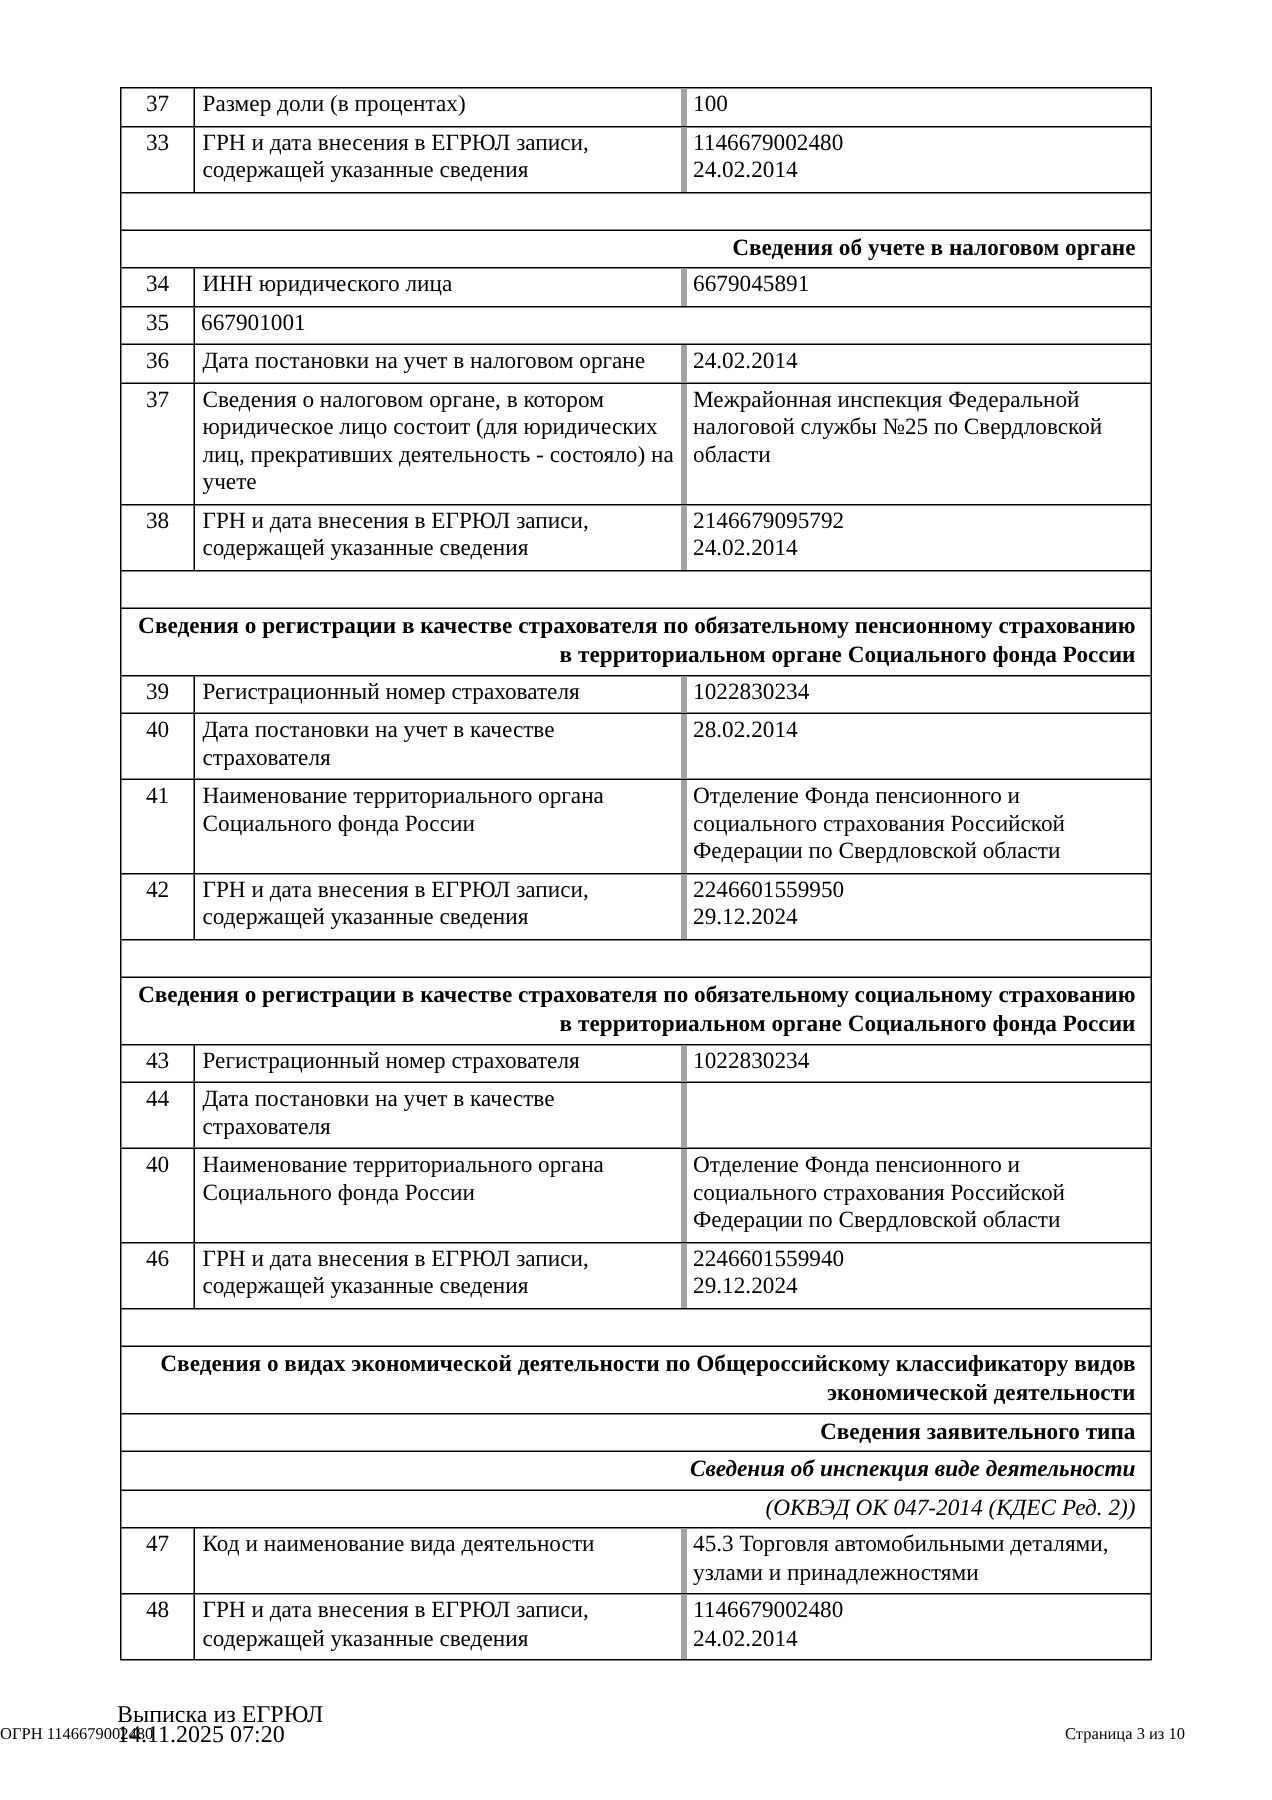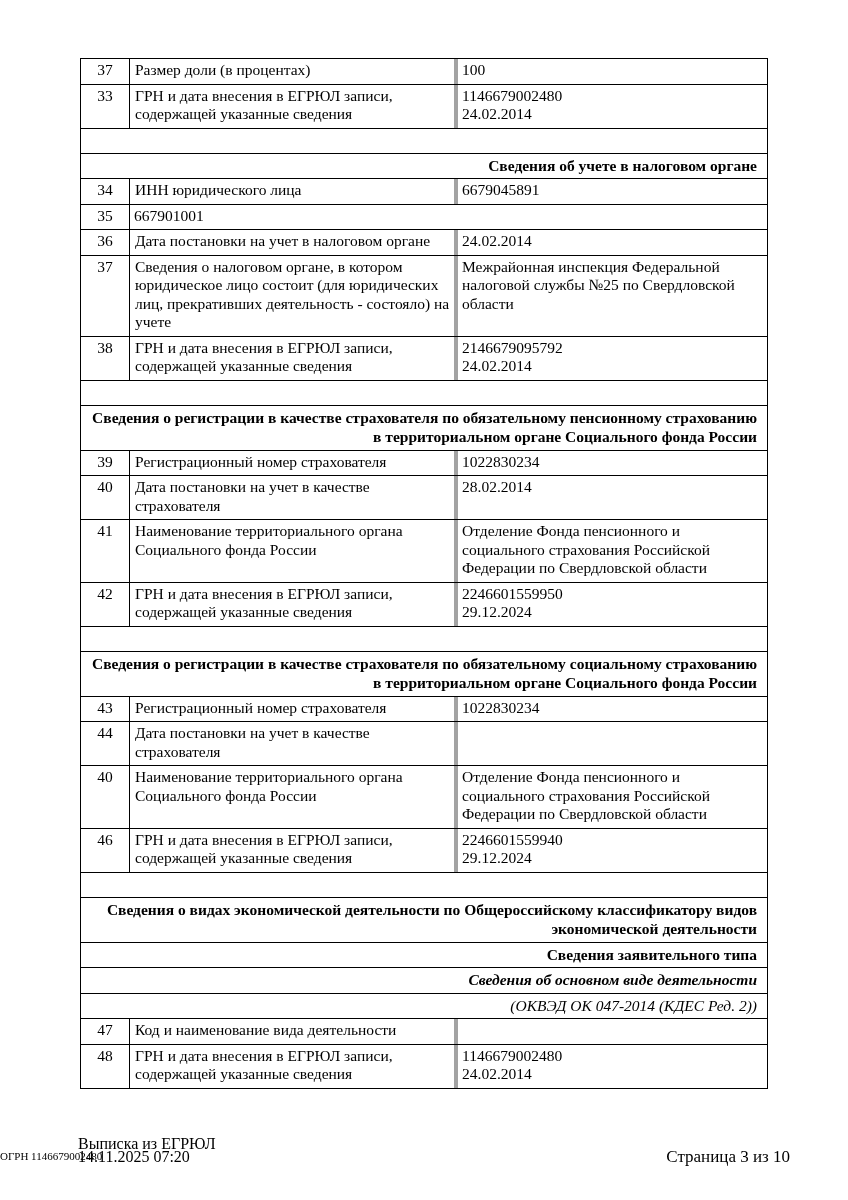--- a/index.html
+++ b/index.html
@@ -69,21 +69,21 @@
     top: 1150px;
     width: 744px;
     text-align: left;
     font-size: 11px;
     line-height: 13px;
   }
   .footer-right {
     position: absolute;
     right: 58px;
     top: 1150px;
-    font-size: 17px;
+    font-size: 11px;
     line-height: 13px;
   }
 </style>
 </head>
 <body>
 
 <div class="page">
 
   <div class="egrul-table">
       <div class="block row">
@@ -193,25 +193,28 @@
         <div class="cell num">46</div>
         <div class="cell label">ГРН и дата внесения в ЕГРЮЛ записи, содержащей указанные сведения</div>
         <div class="cell value">
           <div>2246601559940</div>
           <div>29.12.2024</div>
         </div>
       </div>
       <div class="block gap"></div>
       <div class="block header bold">Сведения о видах экономической деятельности по Общероссийскому классификатору видов экономической деятельности</div>
       <div class="block header bold">Сведения заявительного типа</div>
-      <div class="block header bold-italic">Сведения об основном виде деятельности</div>
+      <div class="block header bold-italic">Сведения об инспекция виде деятельности</div>
       <div class="block header italic">(ОКВЭД ОК 047-2014 (КДЕС Ред. 2))</div>
       <div class="block row">
         <div class="cell num">47</div>
         <div class="cell label">Код и наименование вида деятельности</div>
+        <div class="cell value">
+          <div>45.3 Торговля автомобильными деталями, узлами и принадлежностями</div>
+        </div>
       </div>
       <div class="block row">
         <div class="cell num">48</div>
         <div class="cell label">ГРН и дата внесения в ЕГРЮЛ записи, содержащей указанные сведения</div>
         <div class="cell value">
           <div>1146679002480</div>
           <div>24.02.2014</div>
         </div>
       </div>
     </div>

